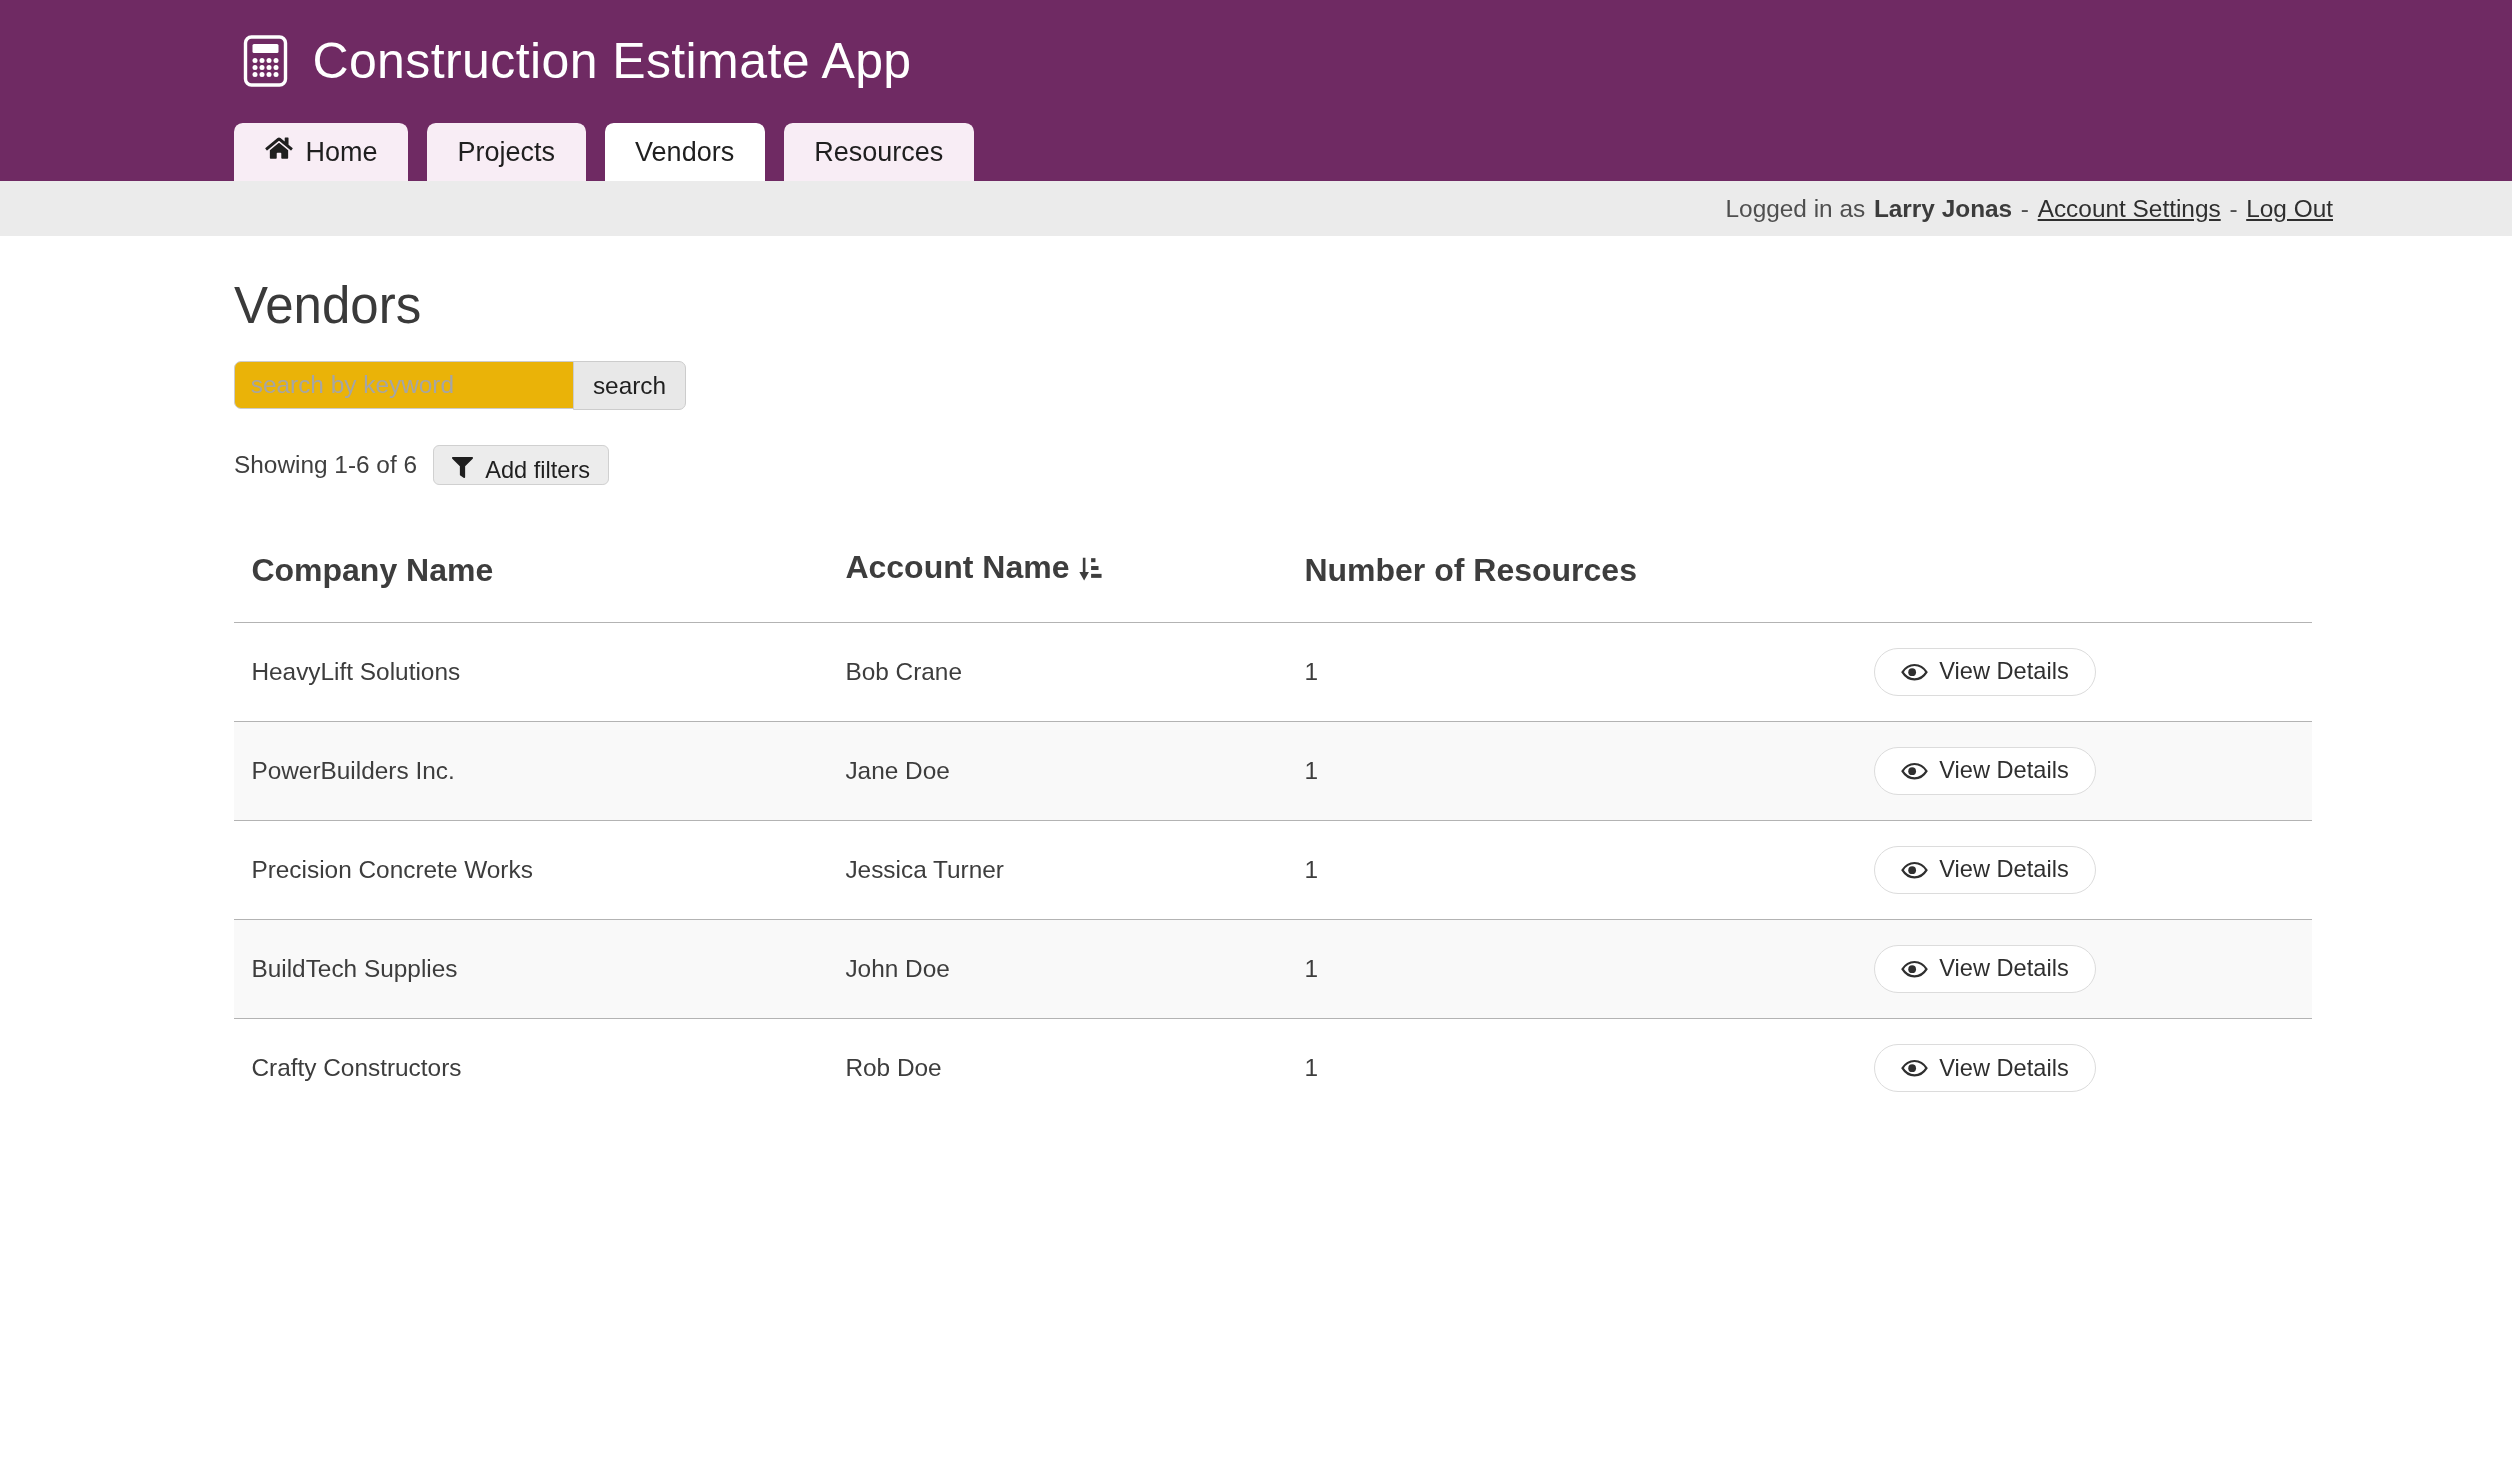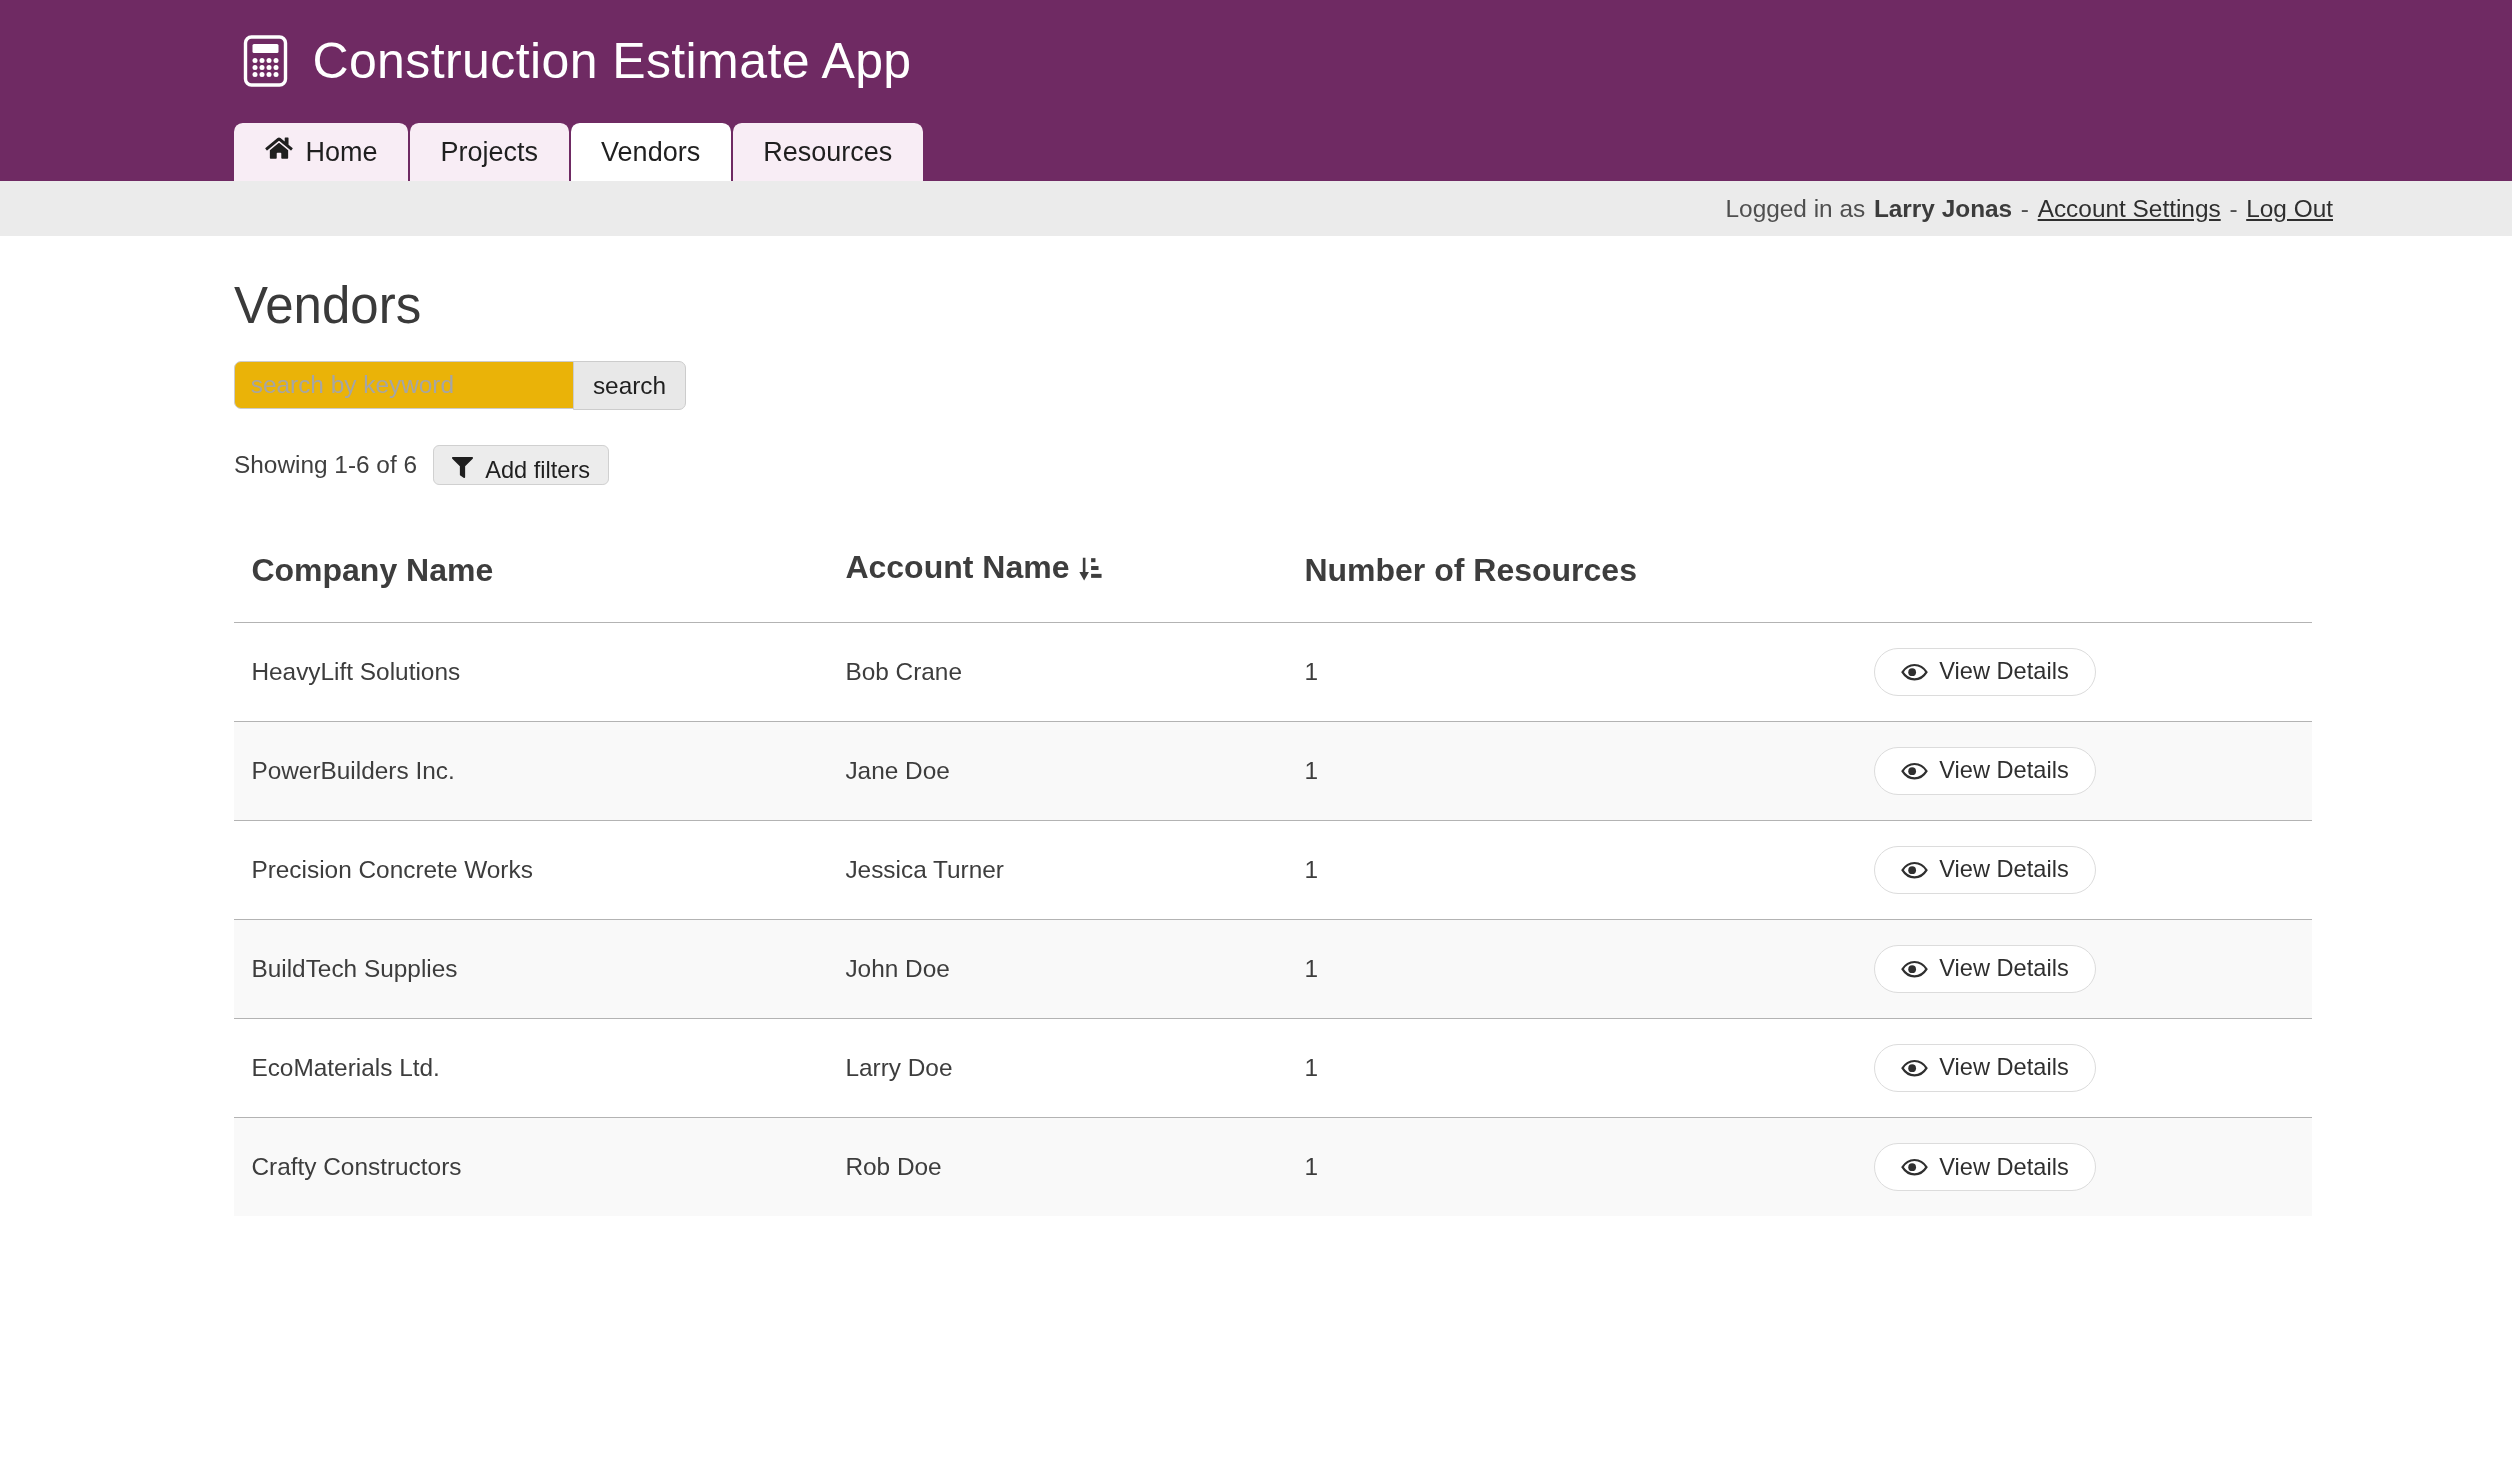--- a/index.html
+++ b/index.html
@@ -31,21 +31,21 @@
     font-weight: 400;
     letter-spacing: 0.4px;
   }
 
   
   .nav-tabs {
     position: absolute;
     bottom: 0;
     left: 234px;
     display: flex;
-    gap: 2px;
+    gap: 19px;
   }
   .tab {
     display: inline-flex;
     align-items: center;
     gap: 13px;
     height: 58px;
     padding: 0 30.5px;
     background: #f8edf5;
     border-radius: 8.7px 8.7px 0 0;
     font-size: 27px;
@@ -355,36 +355,20 @@
                 <svg width="27" height="18.3" viewBox="0 0 32 20" aria-hidden="true">
                   <path d="M16 1.5 C9.2 1.5 4 6.4 1.8 10 C4 13.6 9.2 18.5 16 18.5 C22.8 18.5 28 13.6 30.2 10 C28 6.4 22.8 1.5 16 1.5 Z" fill="none" stroke="#2f2f2f" stroke-width="2.6"></path>
                   <circle cx="13.2" cy="10" r="4.6" fill="#2f2f2f"></circle>
                 </svg>
               </span>
             <span>View Details</span>
           </button>
         </td>
       </tr>
       <tr>
-        <td>EcoMaterials Ltd.</td>
-        <td>Larry Doe</td>
-        <td>1</td>
-        <td class="action-cell">
-          <button class="view-details-btn">
-            <span>
-                <svg width="27" height="18.3" viewBox="0 0 32 20" aria-hidden="true">
-                  <path d="M16 1.5 C9.2 1.5 4 6.4 1.8 10 C4 13.6 9.2 18.5 16 18.5 C22.8 18.5 28 13.6 30.2 10 C28 6.4 22.8 1.5 16 1.5 Z" fill="none" stroke="#2f2f2f" stroke-width="2.6"></path>
-                  <circle cx="13.2" cy="10" r="4.6" fill="#2f2f2f"></circle>
-                </svg>
-              </span>
-            <span>View Details</span>
-          </button>
-        </td>
-      </tr>
-      <tr>
         <td>Crafty Constructors</td>
         <td>Rob Doe</td>
         <td>1</td>
         <td class="action-cell">
           <button class="view-details-btn">
             <span>
                 <svg width="27" height="18.3" viewBox="0 0 32 20" aria-hidden="true">
                   <path d="M16 1.5 C9.2 1.5 4 6.4 1.8 10 C4 13.6 9.2 18.5 16 18.5 C22.8 18.5 28 13.6 30.2 10 C28 6.4 22.8 1.5 16 1.5 Z" fill="none" stroke="#2f2f2f" stroke-width="2.6"></path>
                   <circle cx="13.2" cy="10" r="4.6" fill="#2f2f2f"></circle>
                 </svg>

